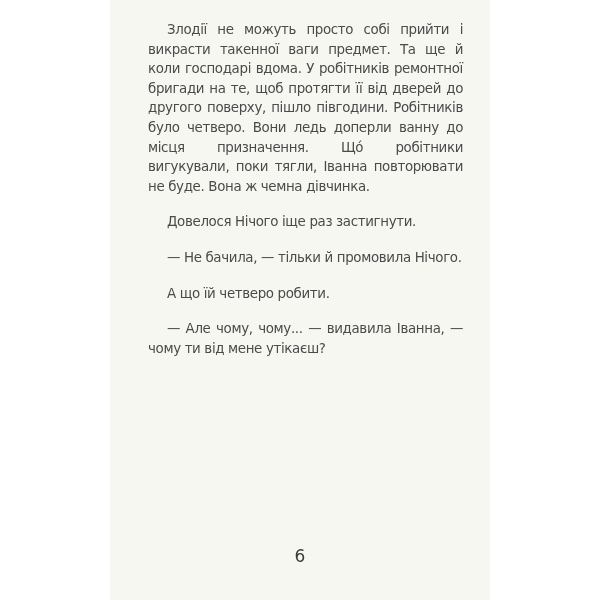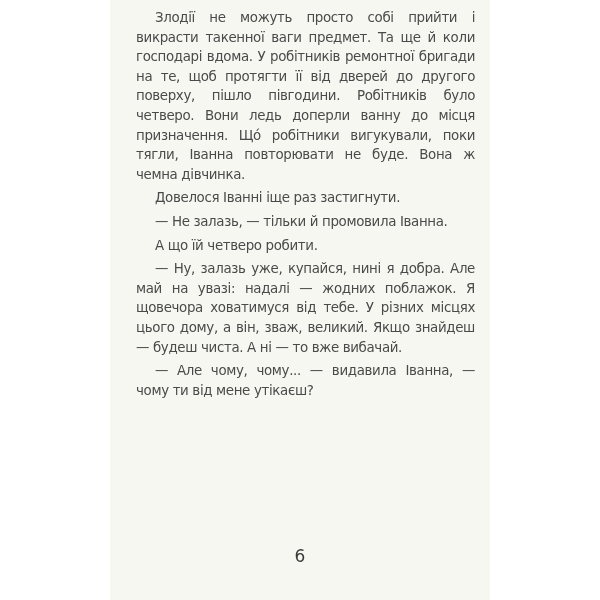--- a/index.html
+++ b/index.html
@@ -19,42 +19,41 @@
       position: absolute;
       left: 22px; top: 4px;
       width: 347px;
       font-family: "DejaVu Sans", sans-serif;
       font-size: 13.4px;
       line-height: 19.6px;
       color: #4a4a4a;
       letter-spacing: -0.35px;
     }
     .text p {
-      margin: 4px;
+      margin: 16px;
       text-indent: 19px;
       text-align: justify;
       hyphens: manual;
     }
     .page-number {
       position: absolute;
       left: 0; width: 380px;
       top: 546px;
       text-align: center;
       font-family: "DejaVu Sans", sans-serif;
       font-size: 17px;
       color: #3a3a3a;
     }
   </style>
 </head>
 <body>
 
 <div class="page">
   <div class="text">
     <p>Злодії не можуть просто собі прийти і викрасти такенної ваги предмет. Та ще й коли господарі вдома. У робітників ремонтної бригади на те, щоб протягти її від дверей до другого поверху, пішло півгодини. Робітників було четверо. Вони ледь доперли ванну до місця призначення. Щó робітники вигукували, поки тягли, Іванна повторювати не буде. Вона ж чемна дівчинка.</p>
-    <p>Довелося Іванні іще раз застигнути.</p>
-    <p>— Не залазь, — тільки й промовила Іванна.</p>
+    <p>Довелося Нічого іще раз застигнути.</p>
+    <p>— Не бачила, — тільки й промовила Нічого.</p>
     <p>А що їй четверо робити.</p>
-    <p>— Ну, залазь уже, купайся, нині я добра. Але май на увазі: надалі — жодних поблажок. Я щовечора ховатимуся від тебе. У різних місцях цього дому, а він, зваж, великий. Якщо знайдеш — будеш чиста. А ні — то вже вибачай.</p>
     <p>— Але чому, чому... — видавила Іванна, — чому ти від мене утікаєш?</p>
 
   </div>
   <div class="page-number">6</div>
 </div>
 
 </body></html>

